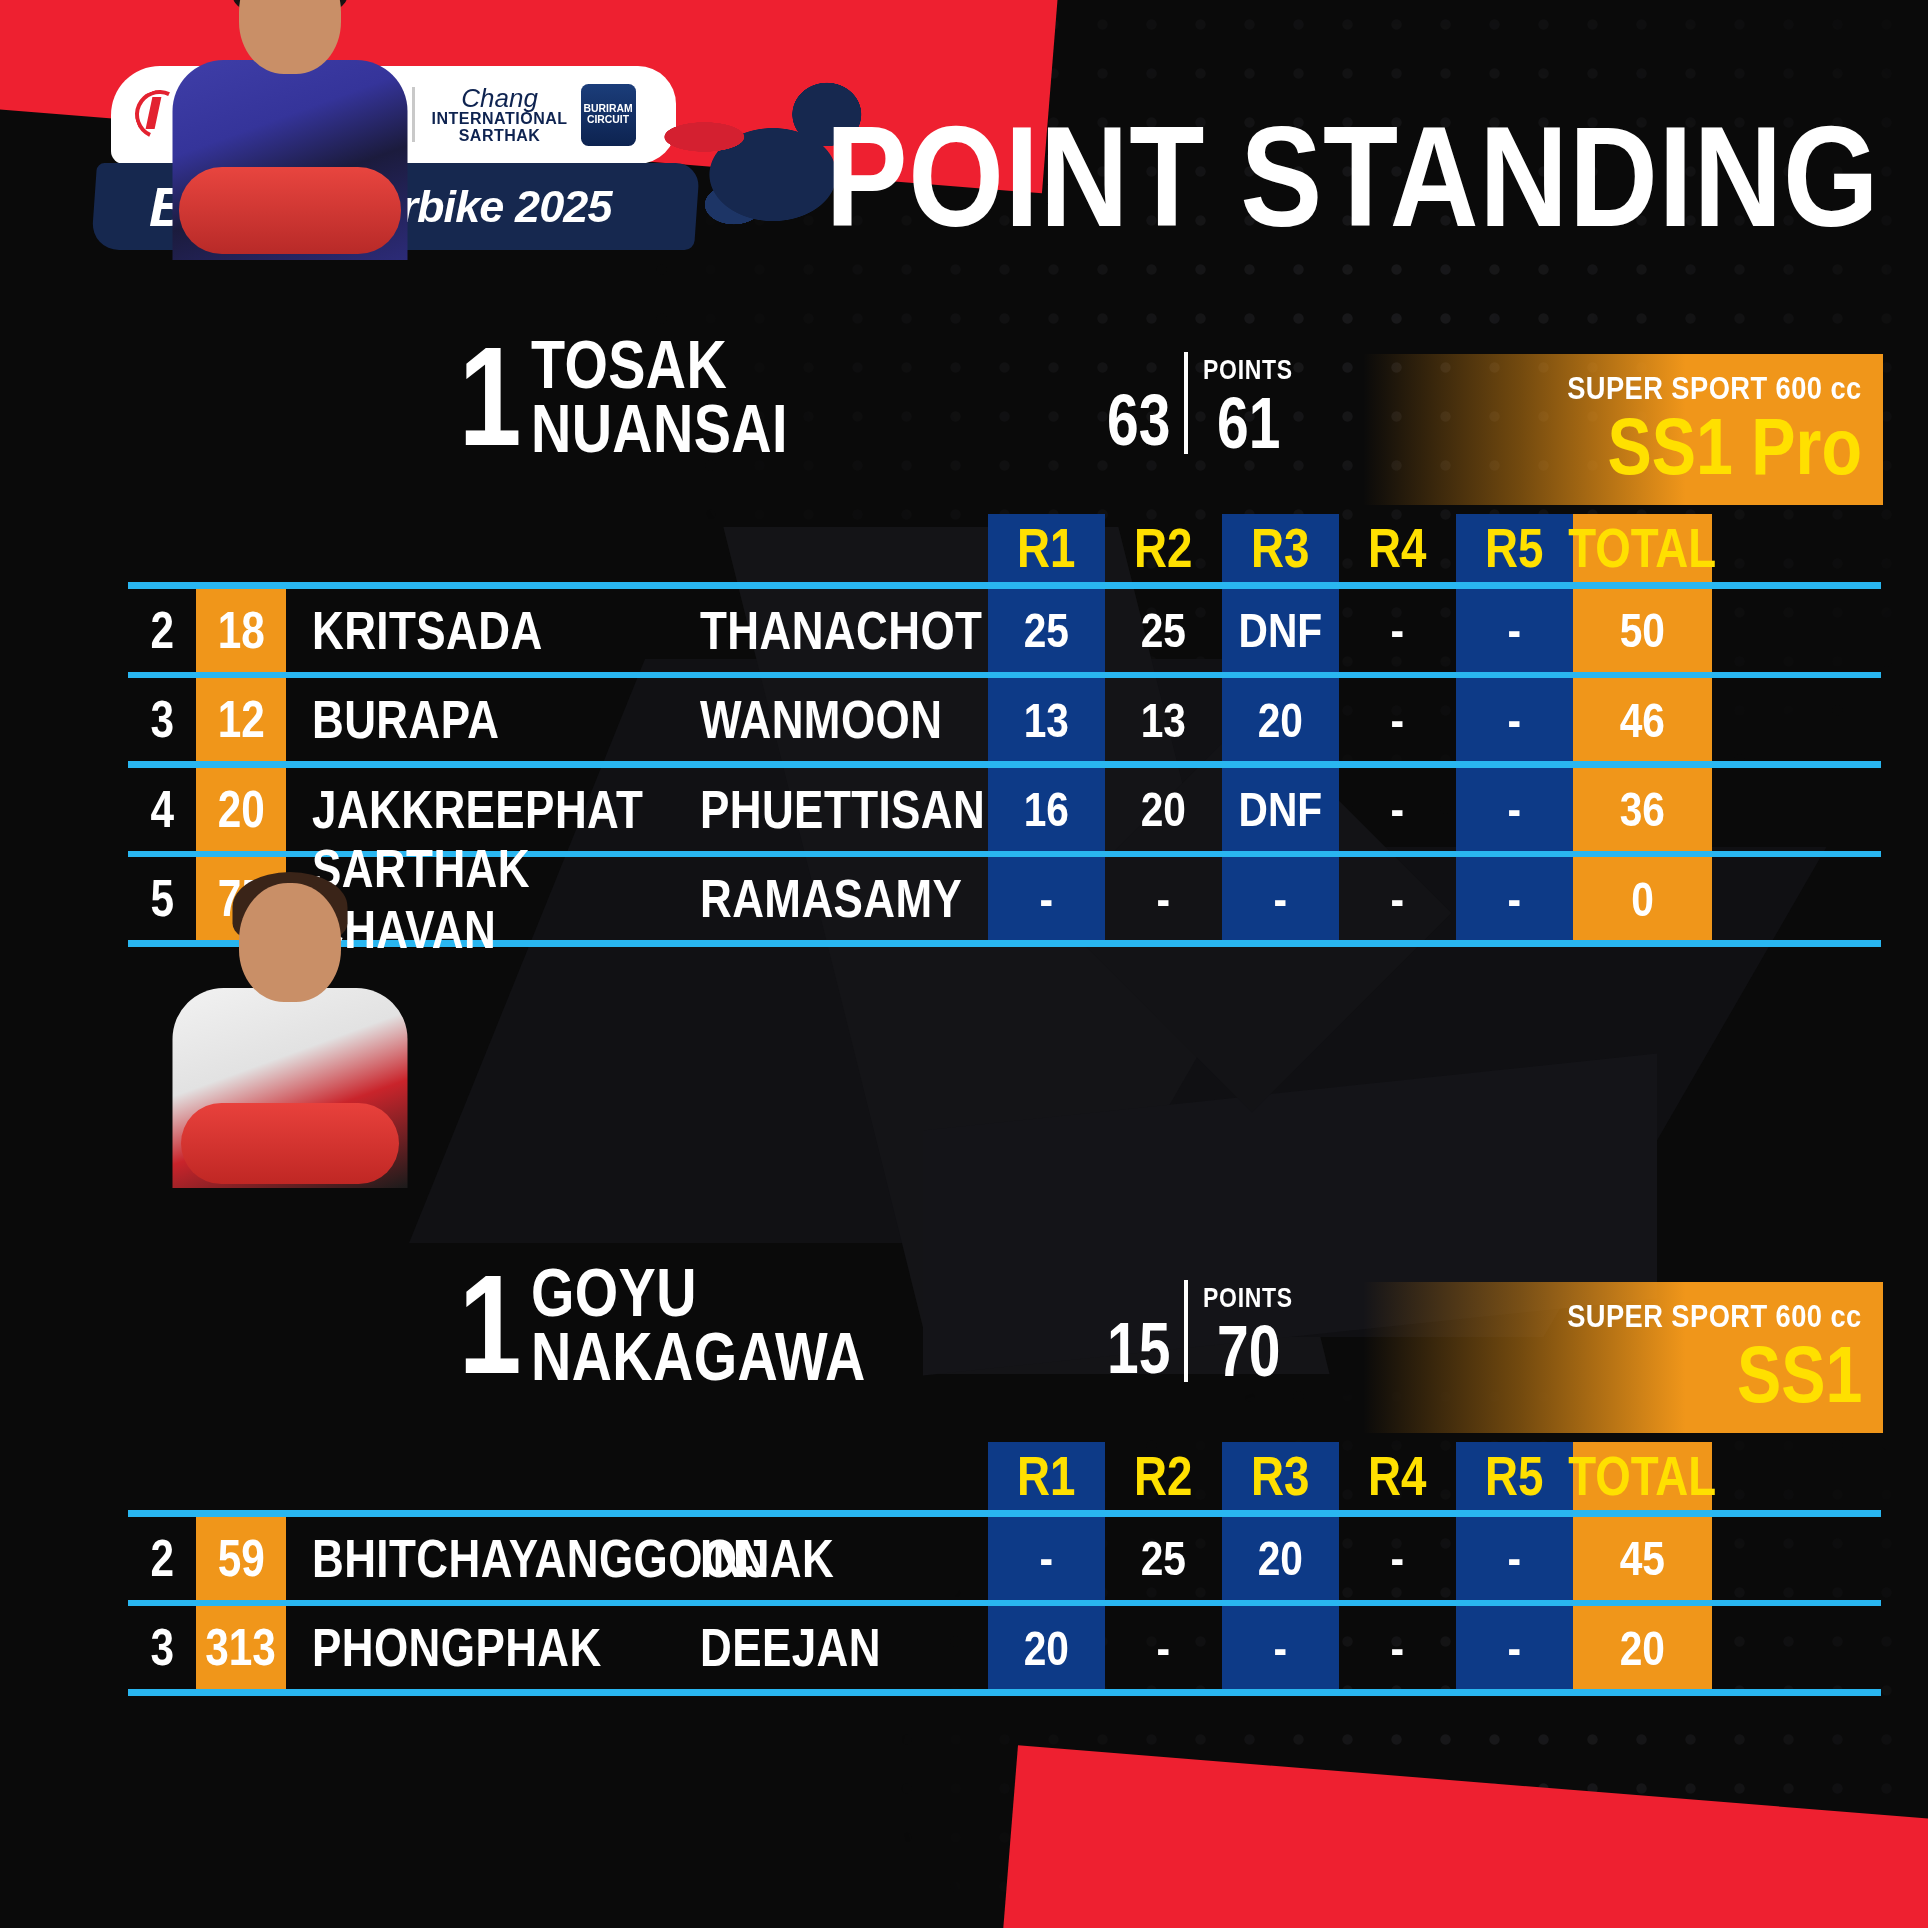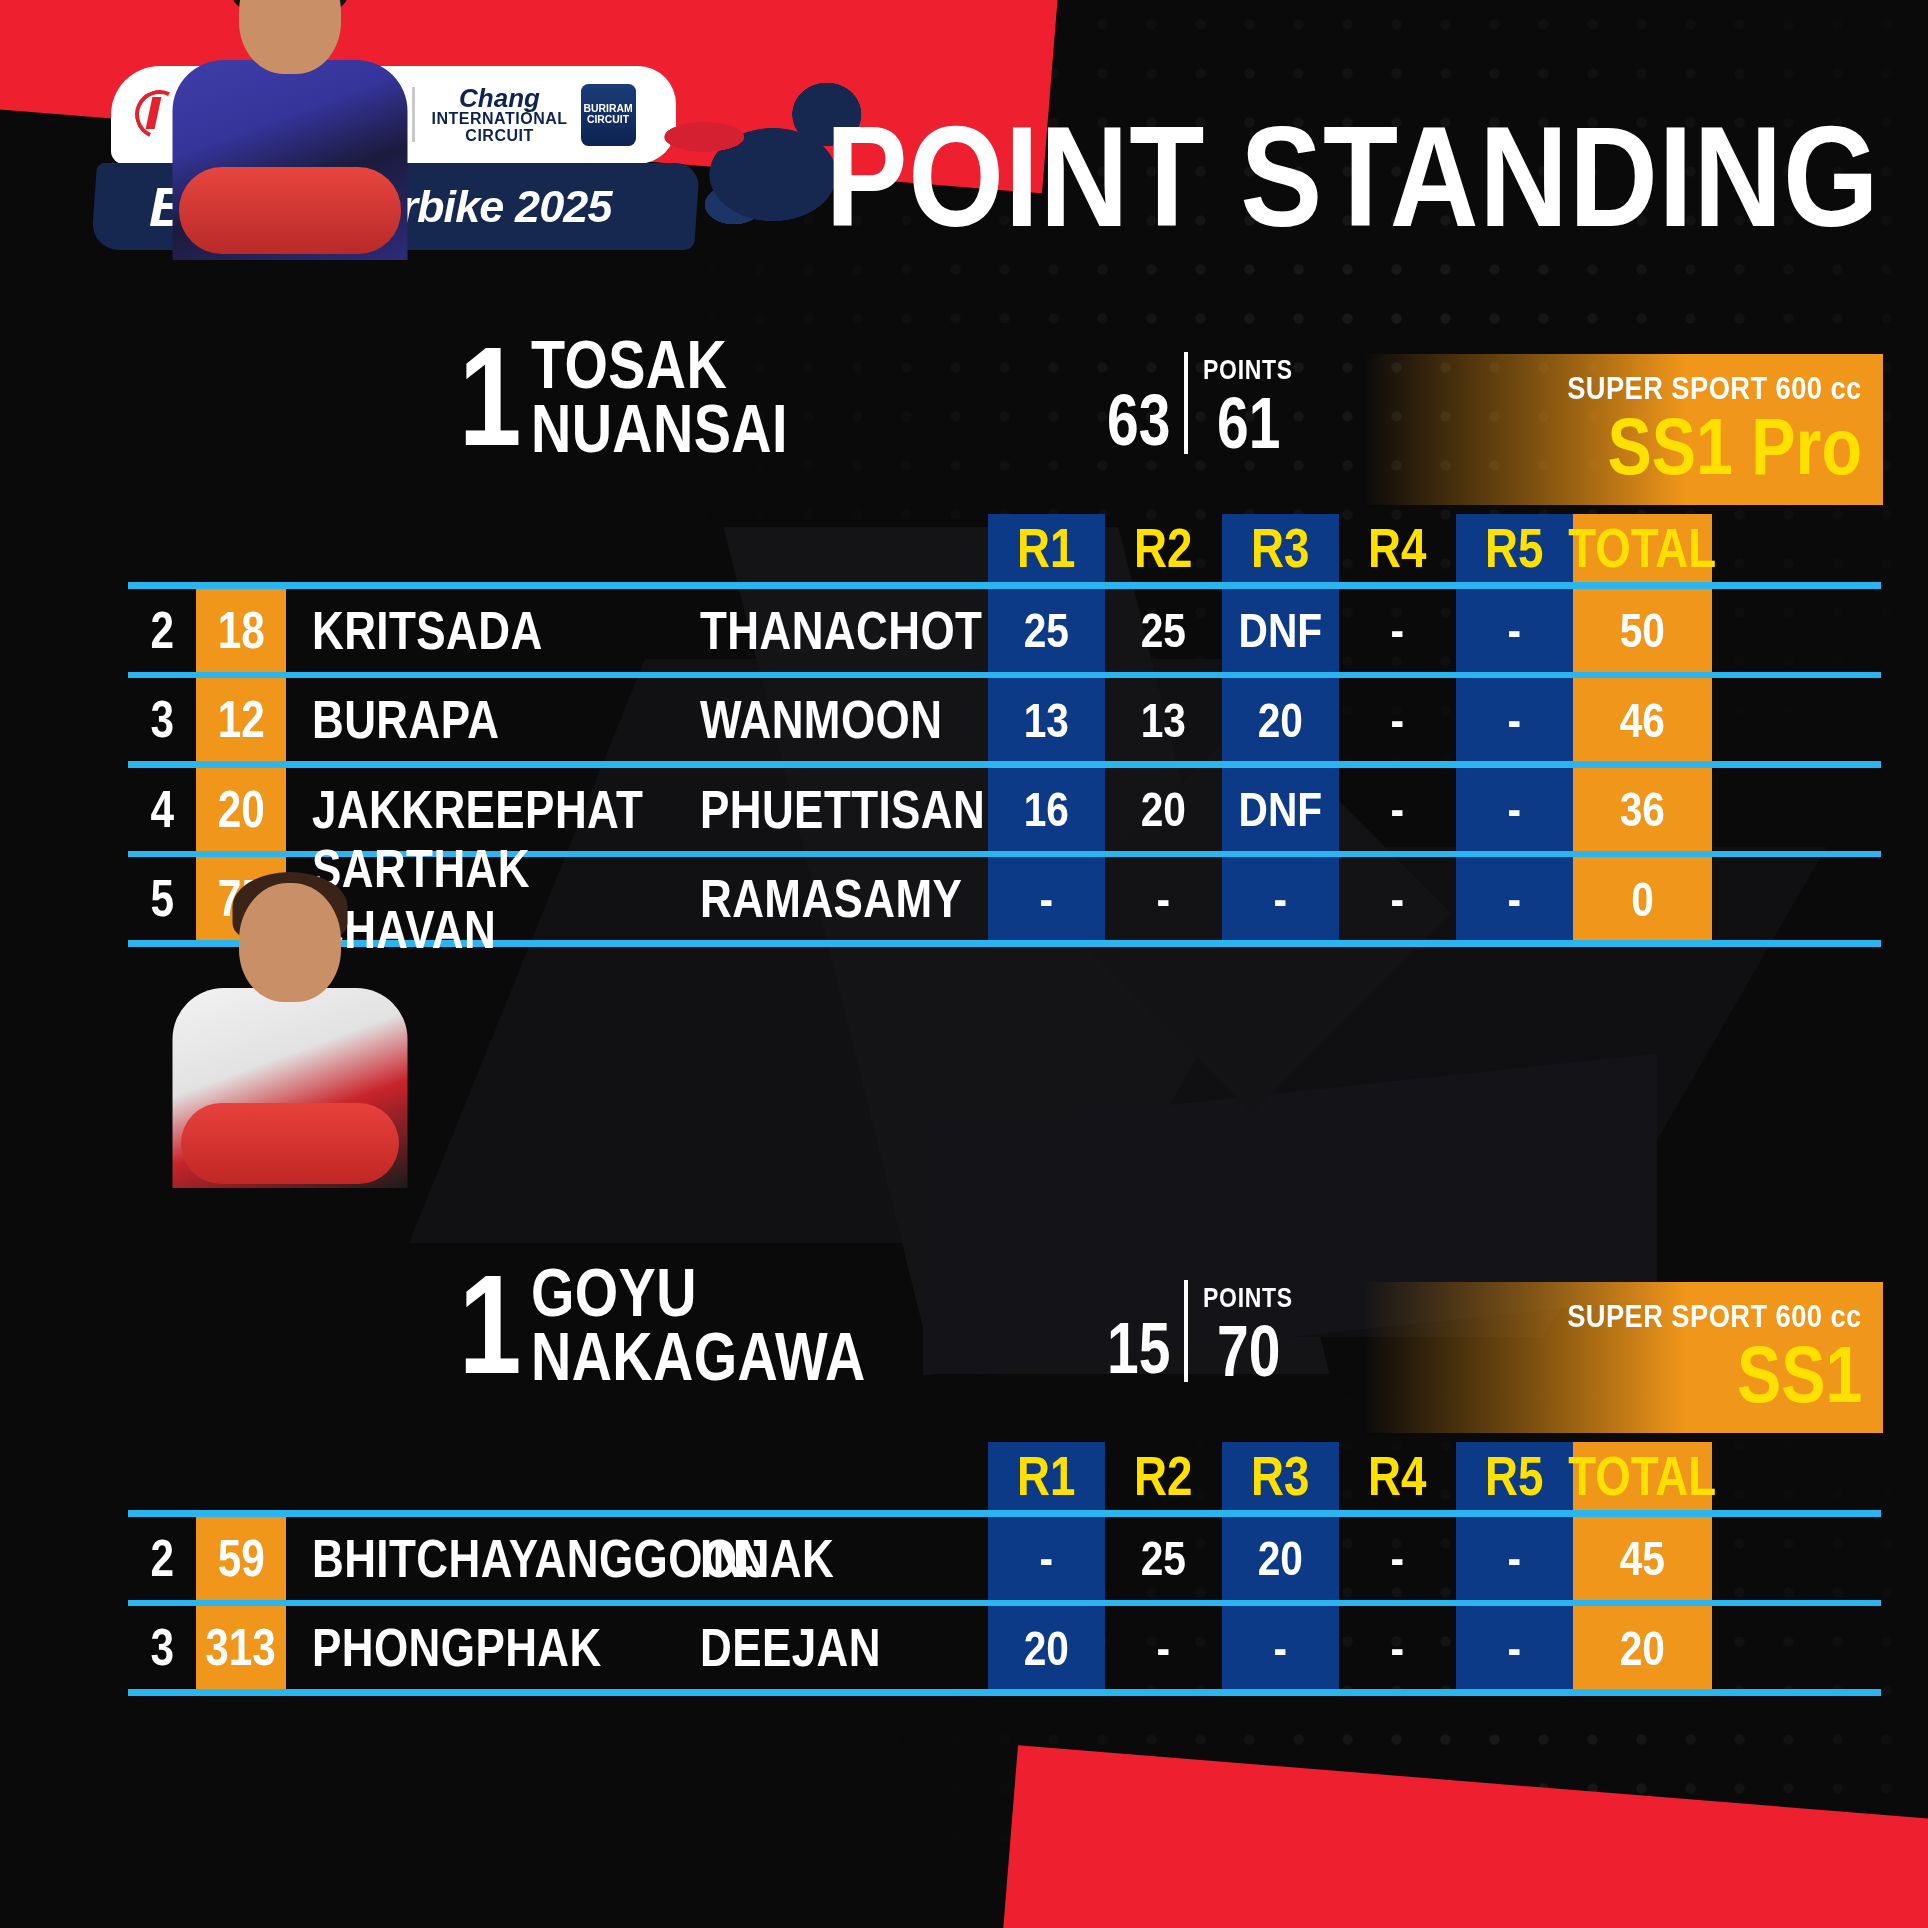--- a/index.html
+++ b/index.html
@@ -65,21 +65,21 @@
     font-size:44px; font-weight:700; font-style:italic; color:#111;
     letter-spacing:-1.4px; font-stretch:condensed; transform:scaleX(.95);
     transform-origin:left center;
   }
   .nx-sub {
     font-size:15px; font-weight:700; color:#111; letter-spacing:1.9px;
     text-align:right; margin-top:3.8px; border-top:2.8px solid #111; padding-top:2.8px;
   }
   .logo-div { width:2.8px; height:55px; background:#c9c9c9; margin:0 3.8px; flex:0 0 auto; }
   .chang { display:flex; flex-direction:column; align-items:center; line-height:1.02; flex:0 0 auto; }
-  .chang-1 { font-size:26px; font-weight:700; font-style:italic; color:#0e2350; }
+  .chang-1 { font-size:26px; font-weight:400; font-style:italic; color:#0e2350; }
   .chang-2 { font-size:16px; font-weight:700; color:#0e2350; letter-spacing:0.5px; }
   .chang-3 { font-size:16px; font-weight:700; color:#0e2350; letter-spacing:0.5px; }
   .bric-badge {
     width:55px; height:62px; flex:0 0 auto; border-radius:7.5px;
     background:linear-gradient(#1b3d7a,#0d2350);
     display:flex; align-items:center; justify-content:center;
     font-size:10.4px; font-weight:700; color:#fff; text-align:center; line-height:1.05;
   }
   .logo-bot {
     position:absolute; left:0; top:105px; width:603px; height:87px;
@@ -253,21 +253,21 @@
     <div class="logo-top">
       <span class="nx-mark"></span>
       <span class="nx-text">
         <span class="nx-name">NEXZTER</span>
         <span class="nx-sub">BRAKE PADS</span>
       </span>
       <span class="logo-div"></span>
       <span class="chang">
         <span class="chang-1">Chang</span>
         <span class="chang-2">INTERNATIONAL</span>
-        <span class="chang-3">CIRCUIT</span>
+        <span class="chang-3">SARTHAK</span>
       </span>
       <span class="bric-badge">BURIRAM CIRCUIT</span>
     </div>
     <div class="logo-bot">
       <span class="bric-txt">BRIC</span>
       <span class="sb-txt">Superbike 2025</span>
     </div>
     <div class="rider-art"></div>
   </div>
 

